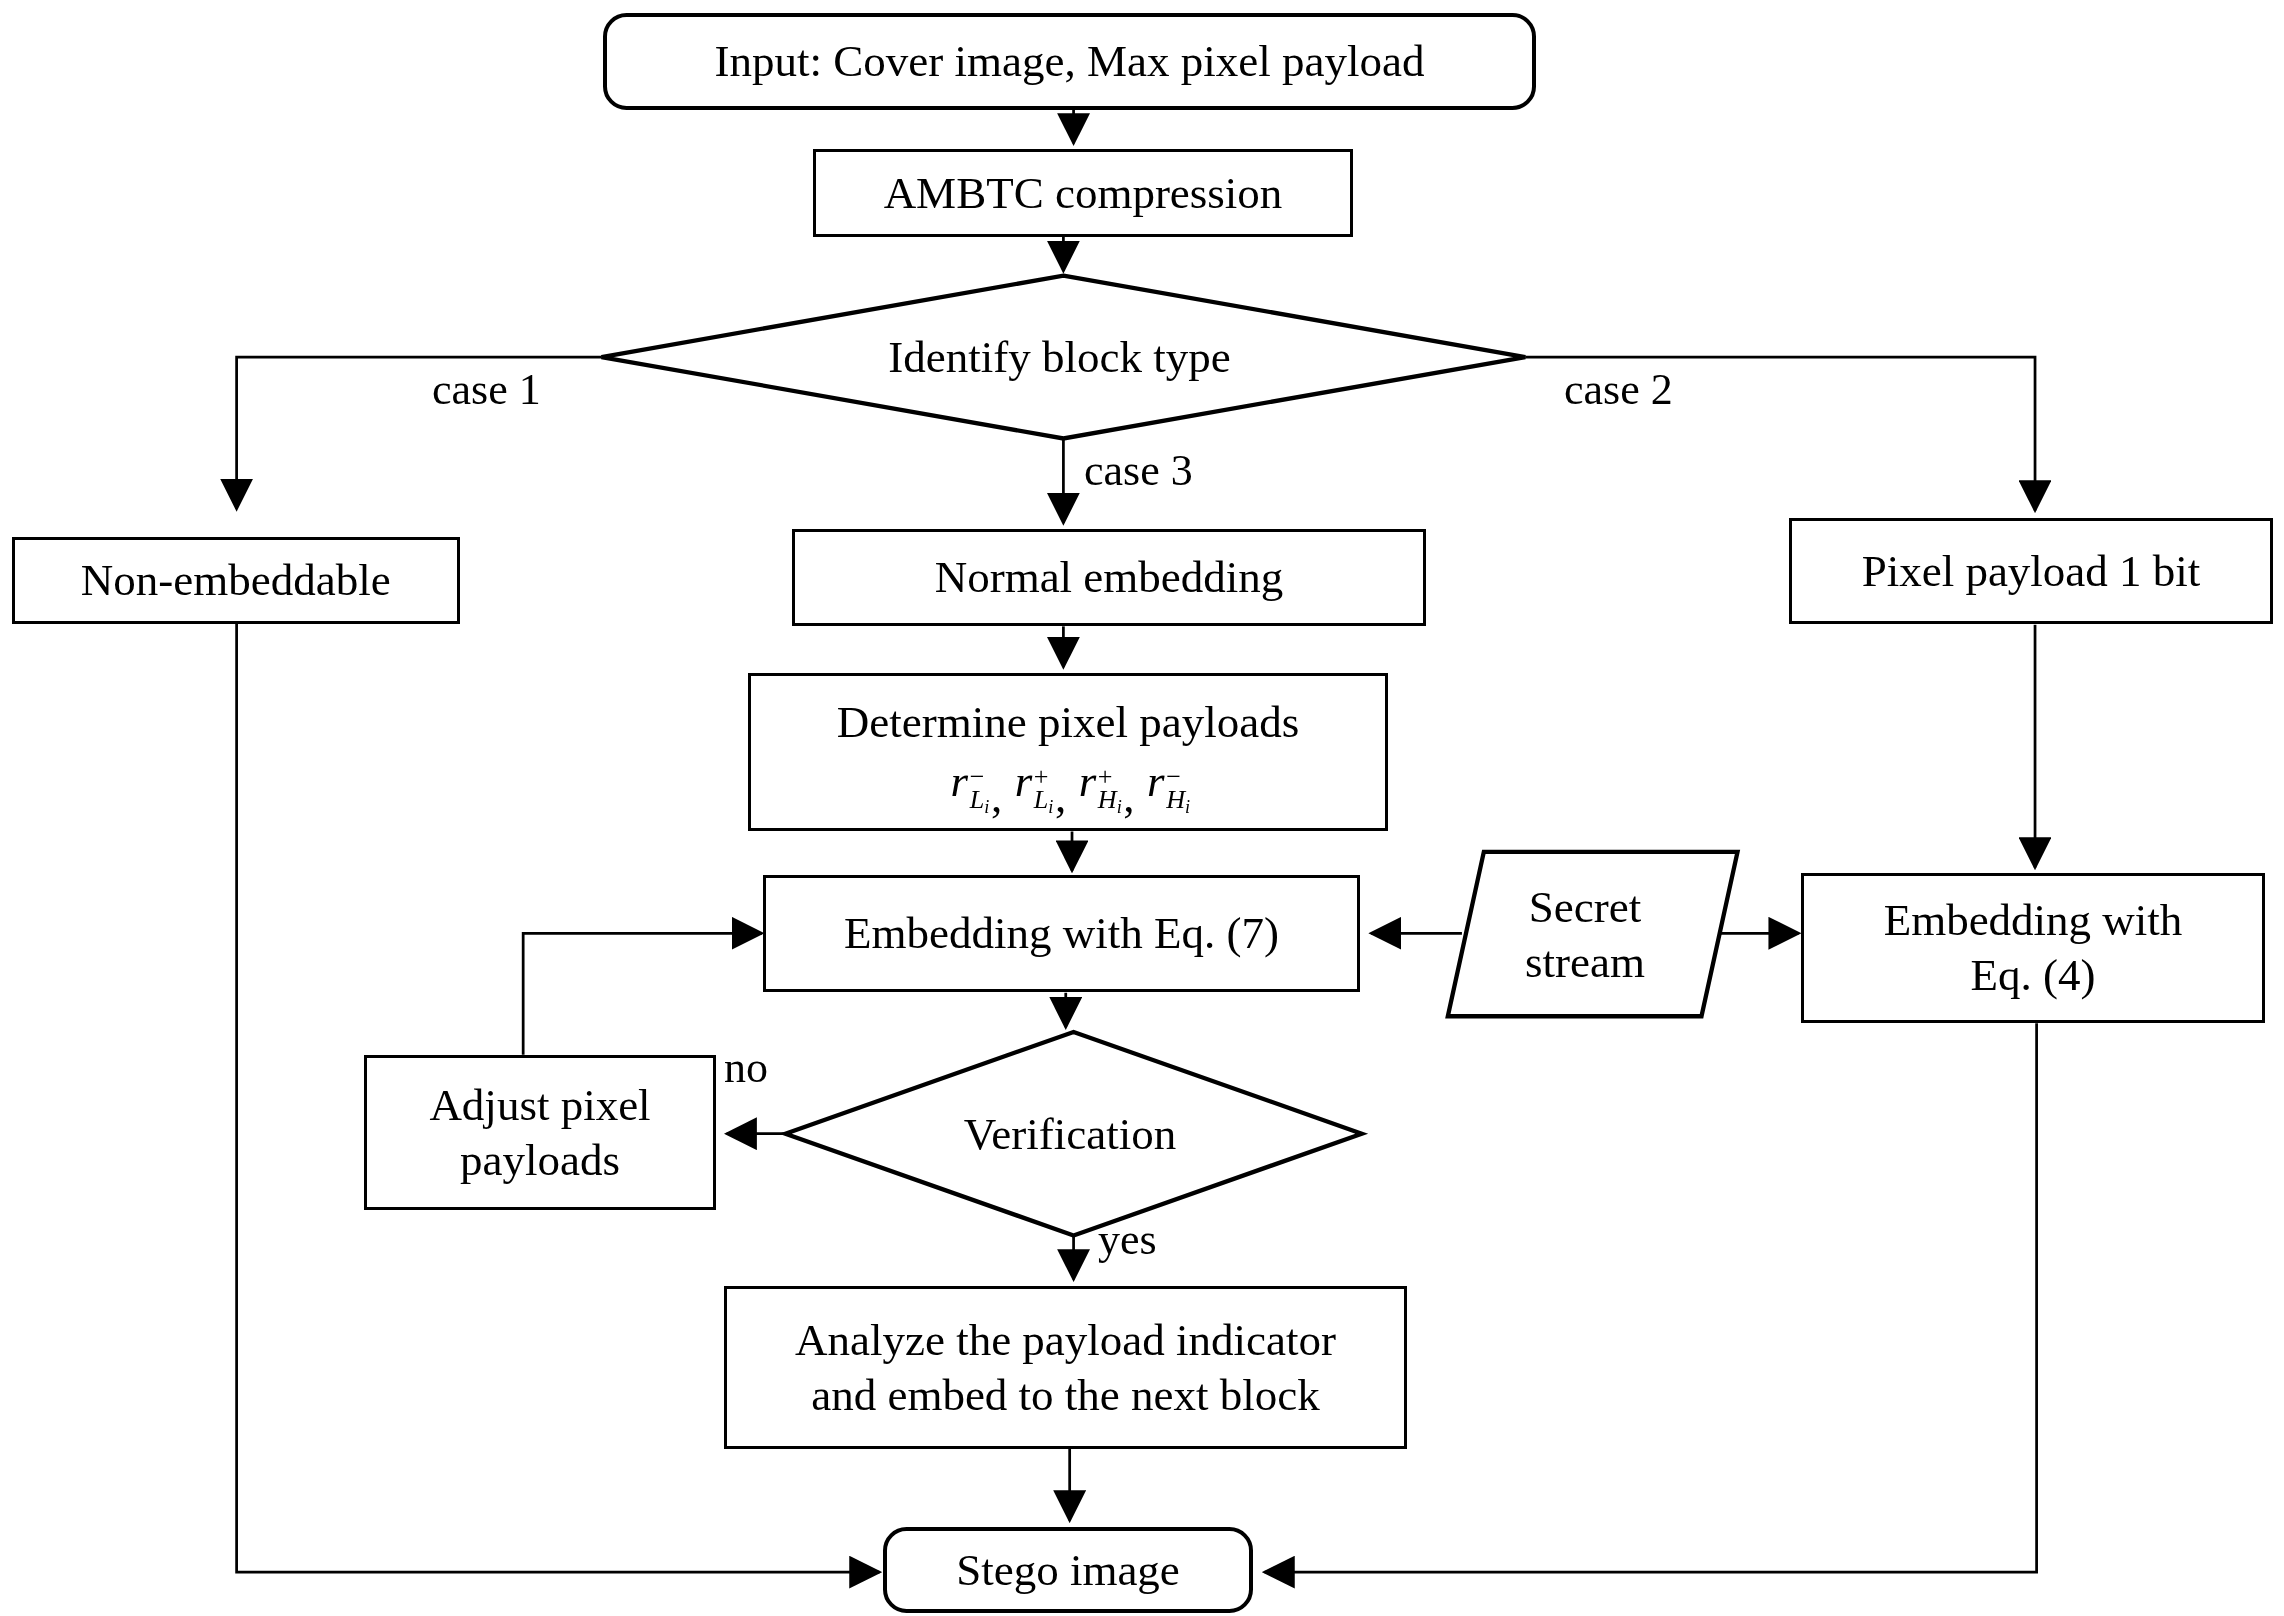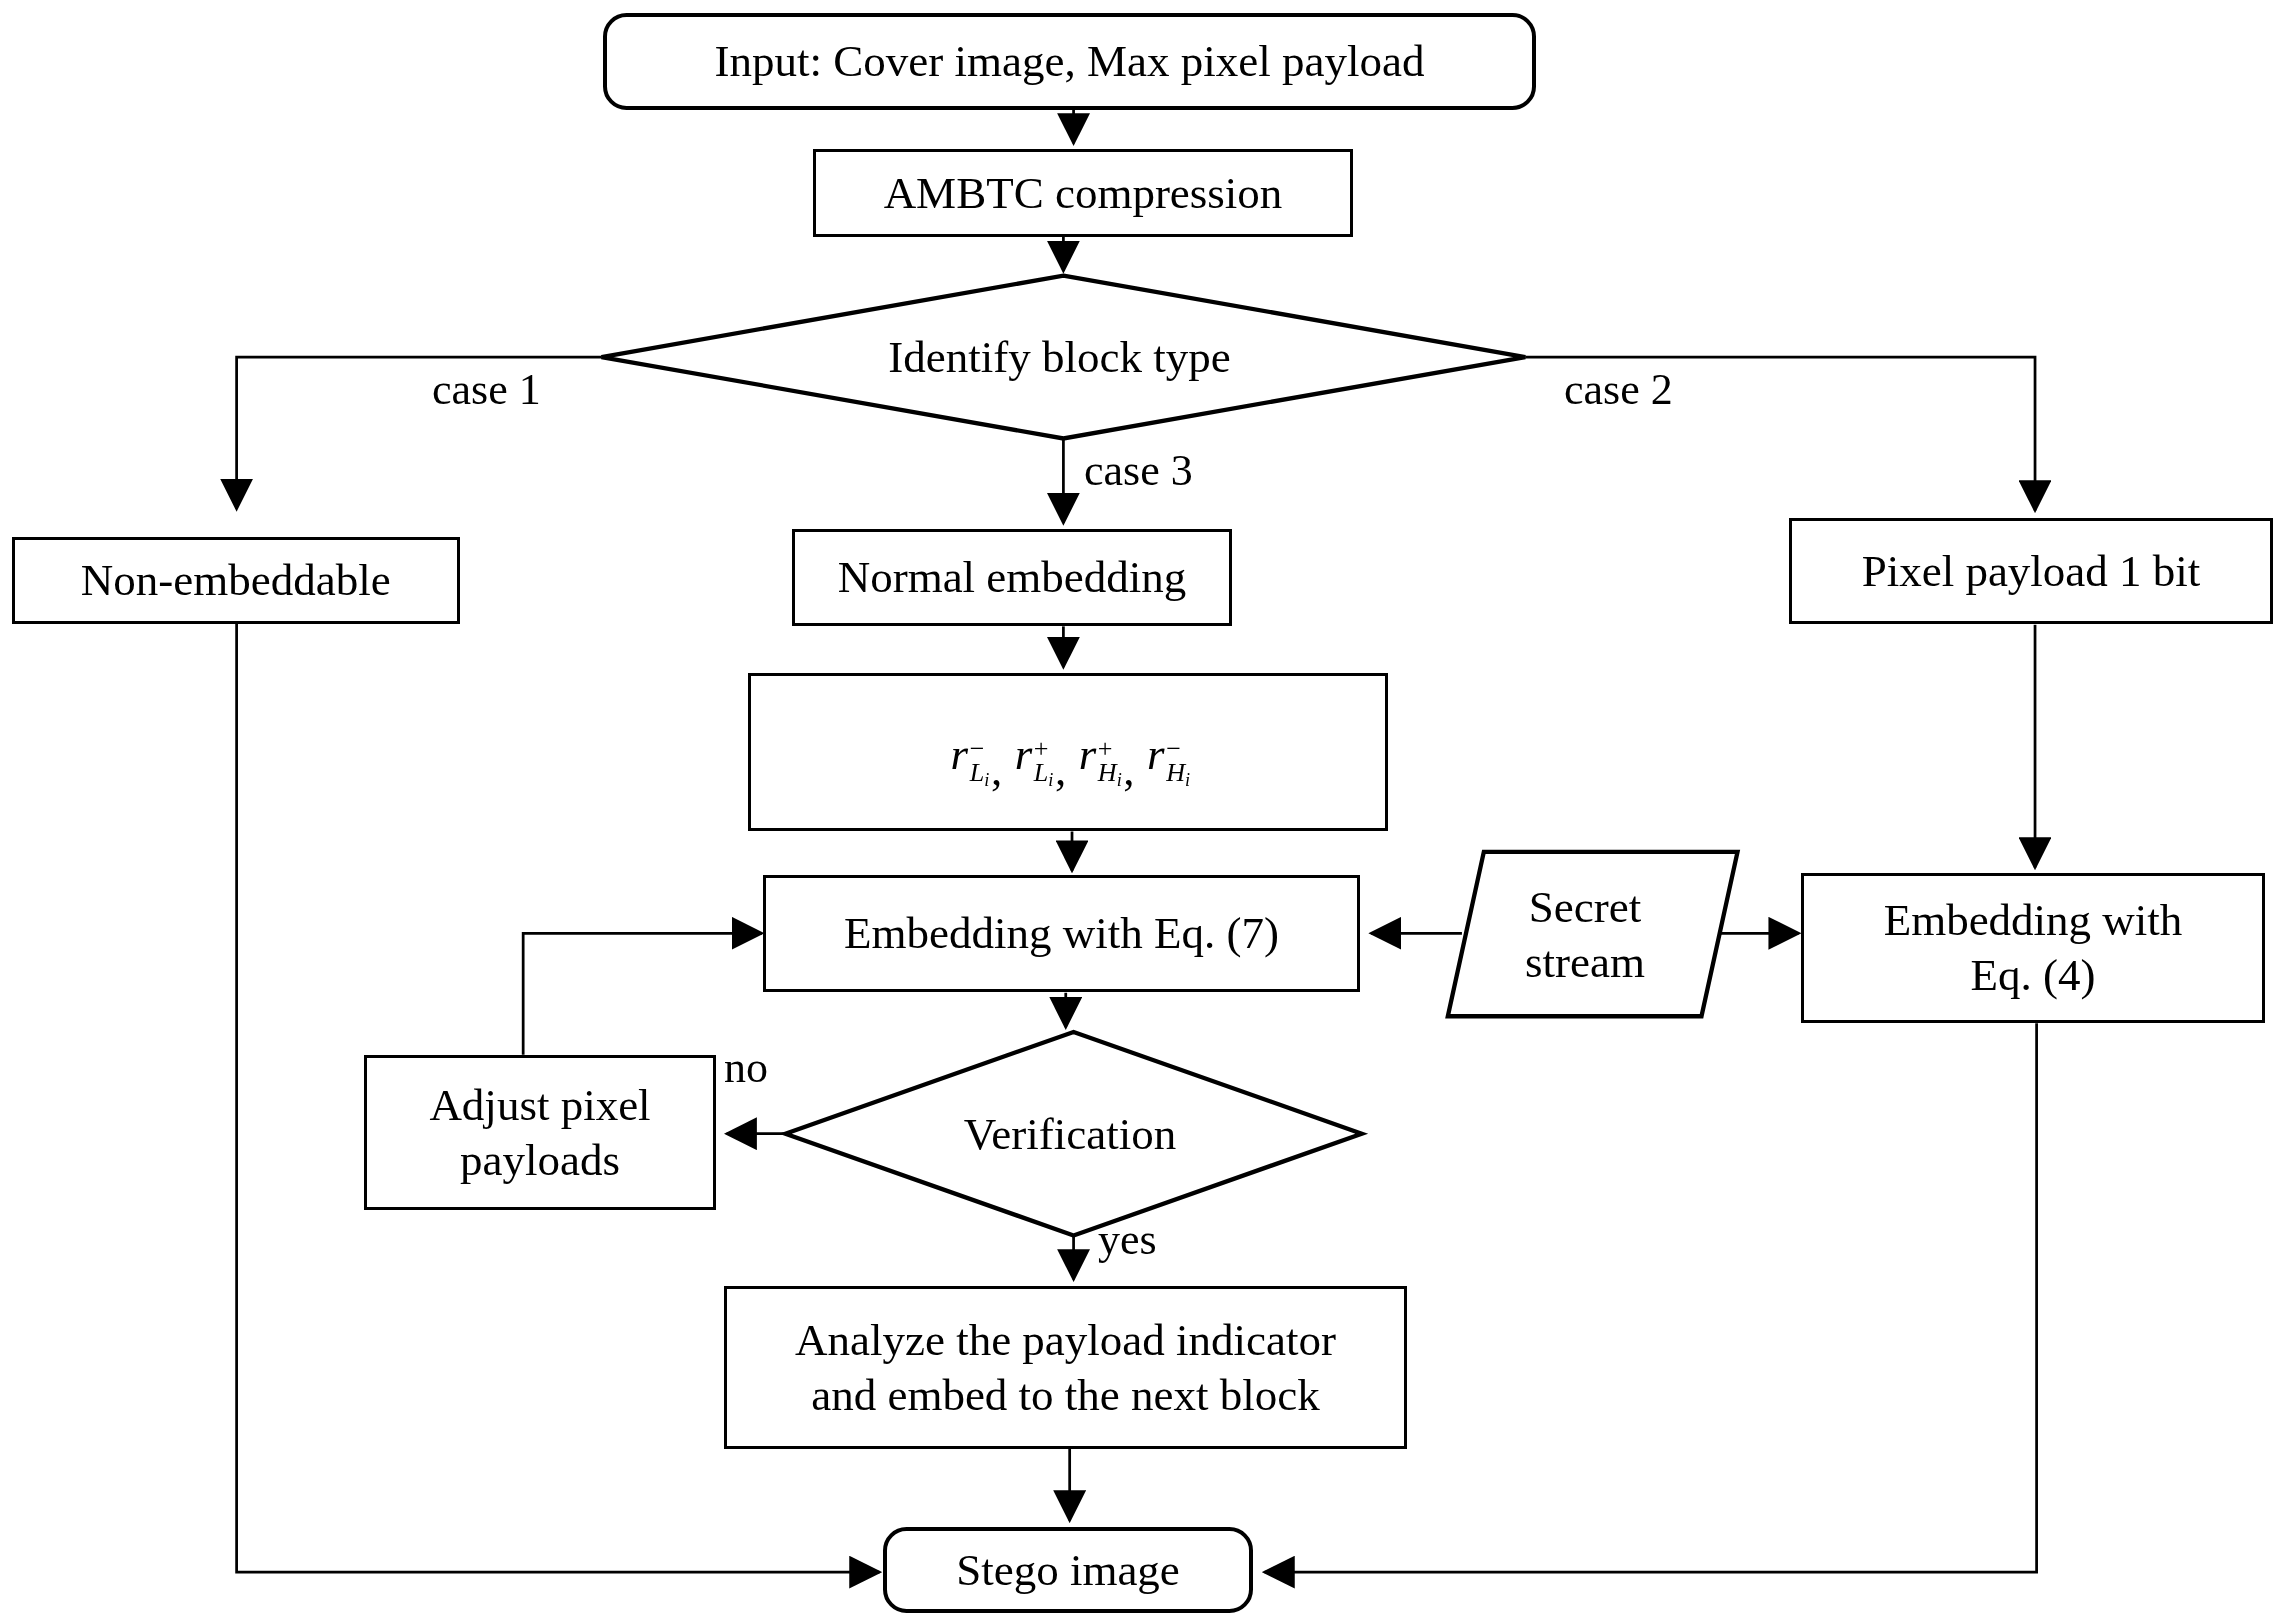--- a/index.html
+++ b/index.html
@@ -116,29 +116,30 @@
   </div>
 
   <div class="ghost" style="left:754px;top:318px;width:611px;height:78px;">
     <span>Identify block type</span>
   </div>
 
   <div class="node" style="left:11.7px;top:500px;width:448px;height:87px;margin-top:37px;">
     <span>Non-embeddable</span>
   </div>
 
-  <div class="node" style="left:792px;top:529px;width:440px;height:97px;">
+  <div class="node" style="left:792px;top:529px;width:634px;height:97px;">
     <span>Normal embedding</span>
   </div>
 
   <div class="node" style="left:1789px;top:518px;width:484px;height:106px;">
     <span>Pixel payload 1 bit</span>
   </div>
 
   <div class="node" style="left:748px;top:673px;width:640px;height:158px;">
+    <span>Determine pixel payloads</span>
     <span class="formula">
         <span class="term">
           <span class="mvar">r</span>
           <span class="stack">
             <span class="msup">−</span>
             <span class="msub">L<span class="midx">i</span></span>
           </span>
         </span>
         <span class="msep">,</span>
         <span class="term">

